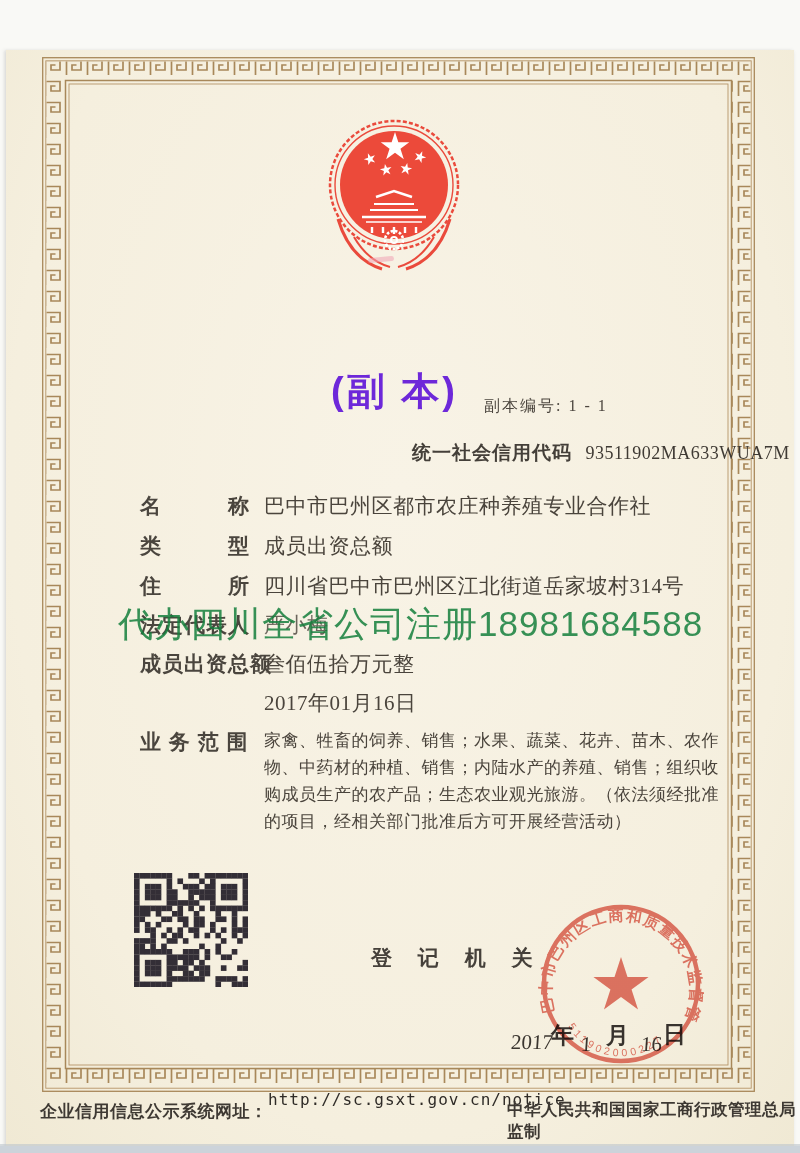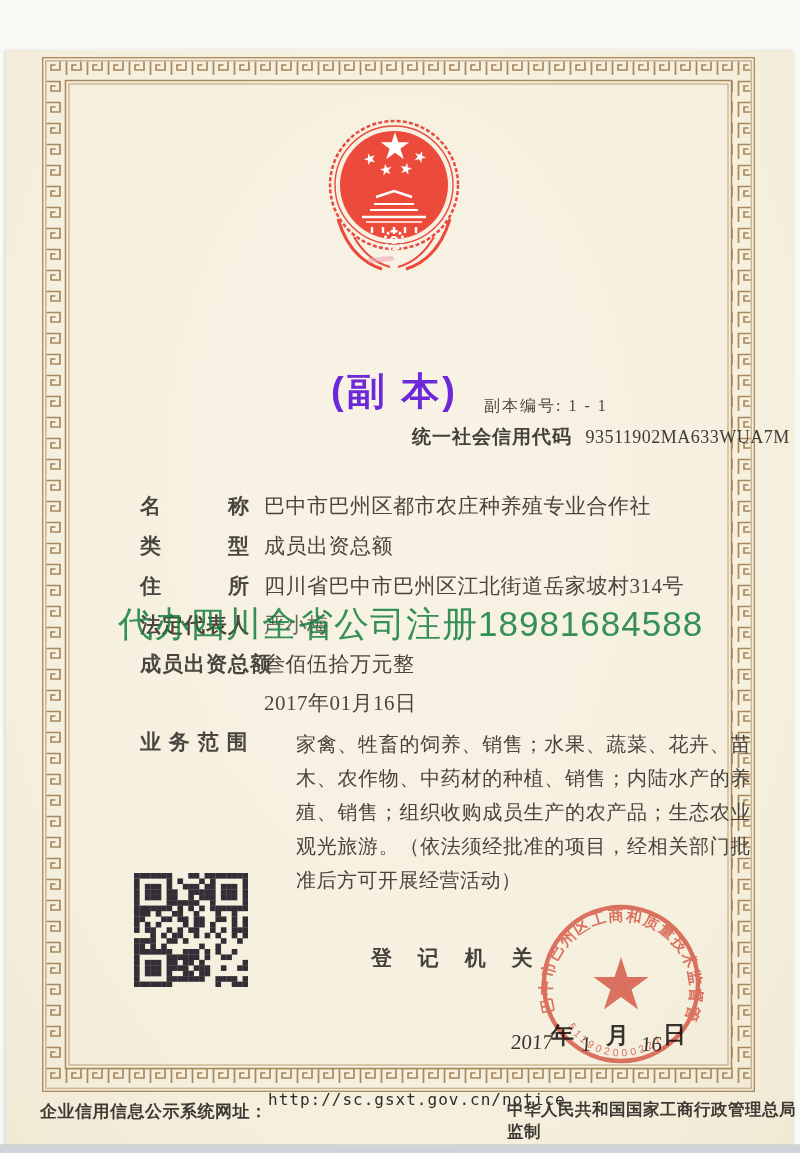--- a/index.html
+++ b/index.html
@@ -29,35 +29,35 @@
   }
   .subtitle{
     position:absolute;left:331px;top:366px;
     font-size:38px;font-weight:bold;letter-spacing:3px;color:#6d28d9;white-space:nowrap;
   }
   .copy-number{
     position:absolute;left:484px;top:396px;
     font-size:16px;color:#4c463f;letter-spacing:2px;white-space:nowrap;
     font-family:"Liberation Serif", serif;
   }
-  .credit-line{position:absolute;left:412px;top:424px;white-space:nowrap;text-align:right;}
+  .credit-line{position:absolute;left:412px;top:440px;white-space:nowrap;text-align:right;}
   .credit-label{font-size:19px;font-weight:bold;color:#443f39;letter-spacing:1px;display:inline-block;}
   .credit-code{font-size:18px;color:#3f3a34;letter-spacing:.5px;display:inline-block;margin-left:9px;font-family:"Liberation Serif", serif;}
 
   .row-label{
     position:absolute;left:140px;width:150px;
     font-size:21px;font-weight:600;color:#4a453e;letter-spacing:1px;white-space:pre;
   }
   .row-value{
     position:absolute;left:264px;width:470px;
     font-size:21px;color:#4a443c;letter-spacing:.5px;white-space:nowrap;
     font-family:"Liberation Serif", serif;
   }
   .scope-value{
-    white-space:normal;width:455px;line-height:34px;font-size:20px;text-align:justify;margin-left:32px;
+    white-space:normal;width:455px;line-height:27px;font-size:17px;text-align:justify;
   }
   .legal-name{color:#6b655c;}
 
   .red-watermark{
     position:absolute;left:118px;top:601px;
     font-size:35px;color:#15803d;opacity:.85;letter-spacing:1px;white-space:nowrap;
     font-family:"Liberation Sans", sans-serif;
   }
 
   .qr{position:absolute;left:134px;top:873px;}

